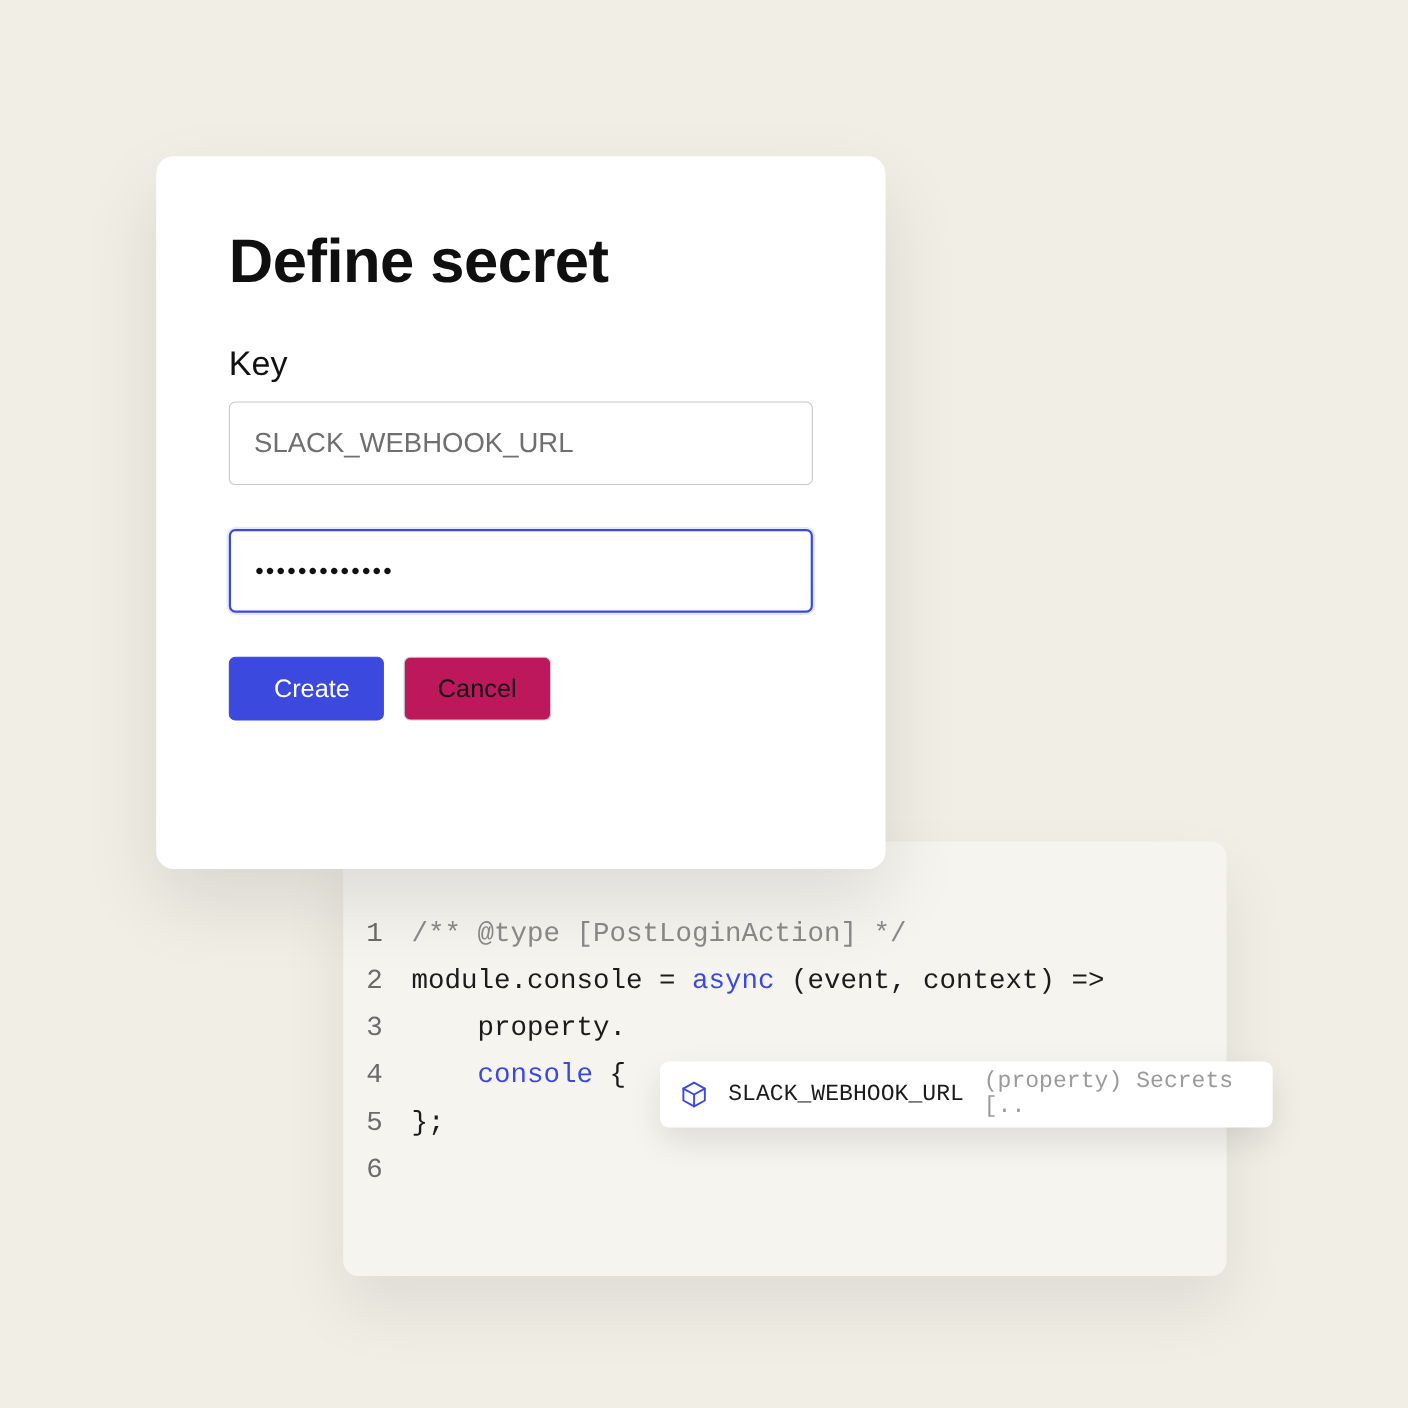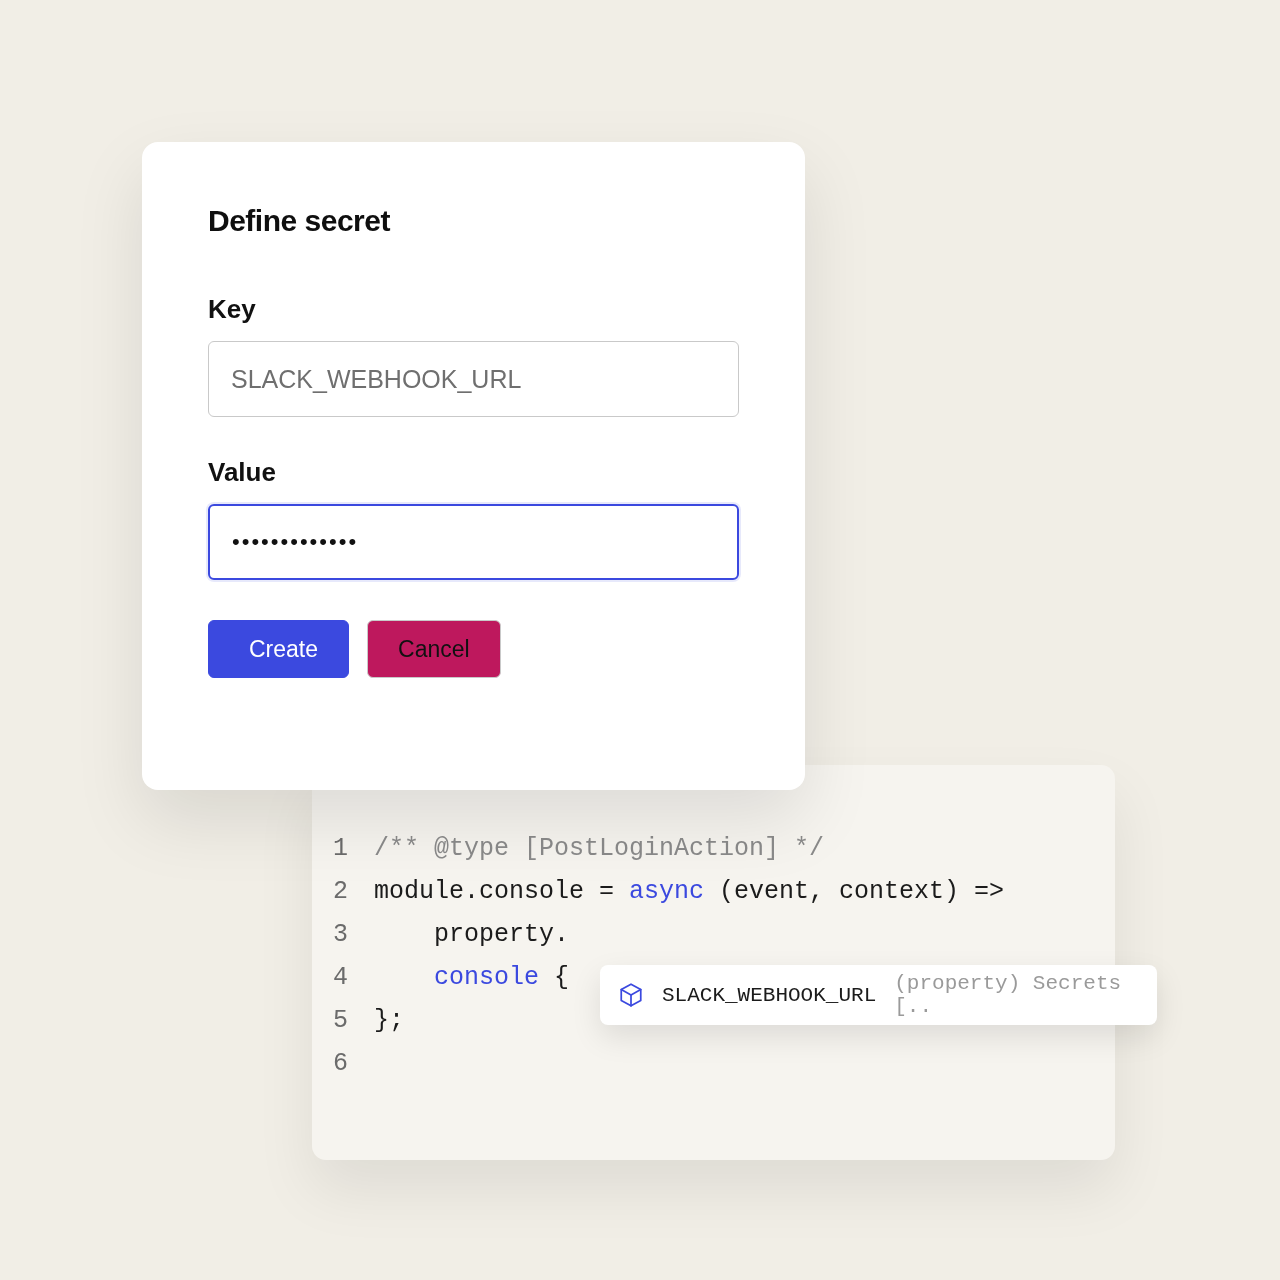--- a/index.html
+++ b/index.html
@@ -79,30 +79,30 @@
     left: 142px;
     top: 142px;
     width: 663px;
     height: 648px;
     background: #ffffff;
     border-radius: 16px;
     box-shadow: 0 30px 70px rgba(0,0,0,0.10);
     padding: 62px 66px 52px 66px;
   }
   .modal h1 {
-    font-size: 30px;
+    font-size: 56px;
     font-weight: 600;
     letter-spacing: -0.5px;
     color: #0f0f0f;
-    margin-bottom: 56px;
+    margin-bottom: 44px;
   }
   .field { margin-bottom: 40px; }
   .field-label {
-    font-size: 26px;
-    font-weight: 700;
+    font-size: 31px;
+    font-weight: 400;
     color: #111;
     margin-bottom: 16px;
     display: block;
   }
   .text-input {
     width: 100%;
     height: 76px;
     border: 1px solid #c9c9c9;
     border-radius: 6px;
     padding: 0 22px;
@@ -173,21 +173,20 @@
 
 <div class="modal">
   <h1>Define secret</h1>
 
   <div class="field">
     <label class="field-label">Key</label>
     <input class="text-input" type="text" value="SLACK_WEBHOOK_URL" style="">
   </div>
 
   <div class="field">
-    <label class="field-label">Value</label>
     <input class="text-input focused" type="text" value="•••••••••••••" style="">
   </div>
 
   <div class="button-row">
     <button class="btn btn-primary">Create</button>
     <button class="btn btn-secondary">Cancel</button>
   </div>
 </div>
 
 </body></html>

